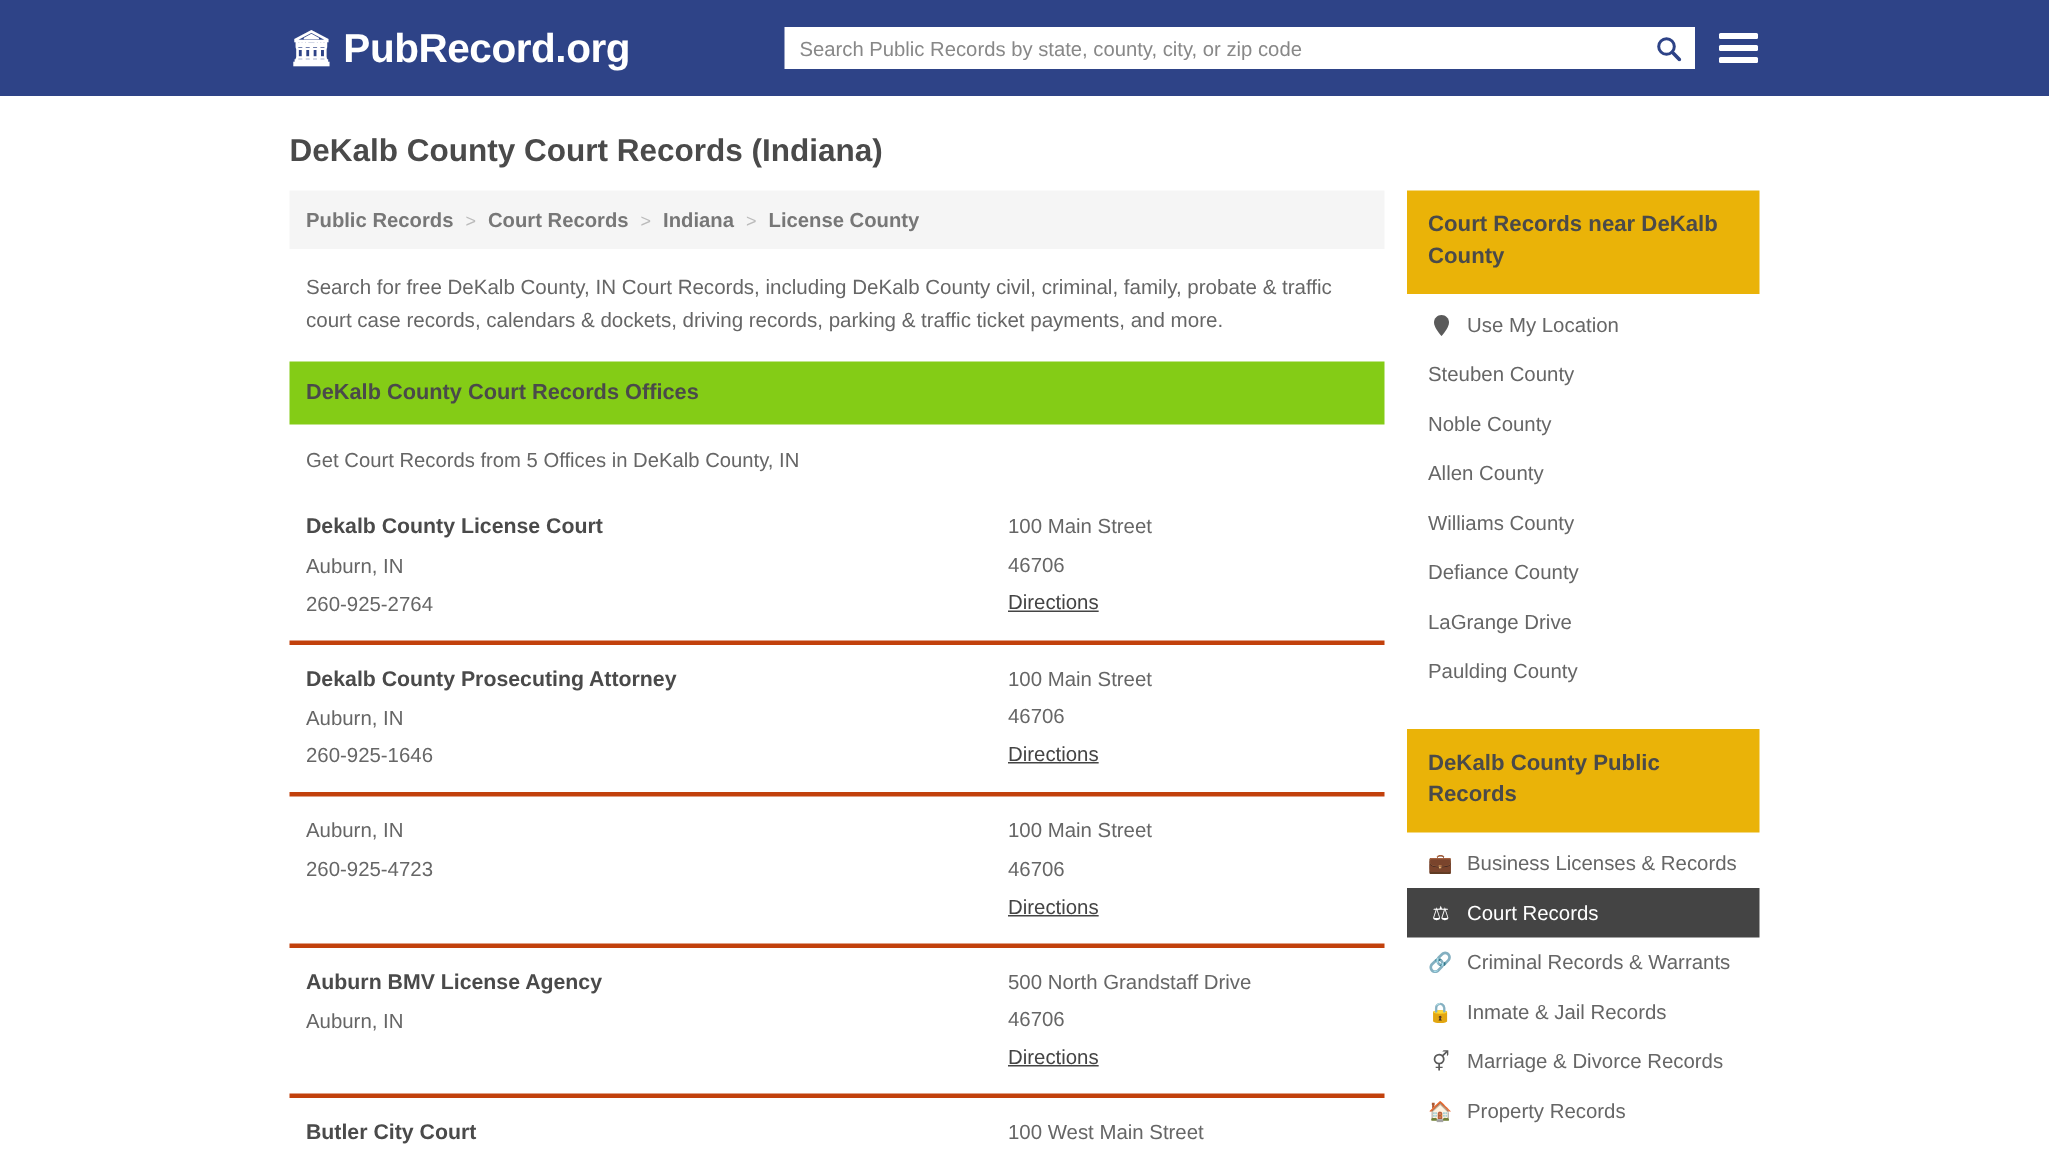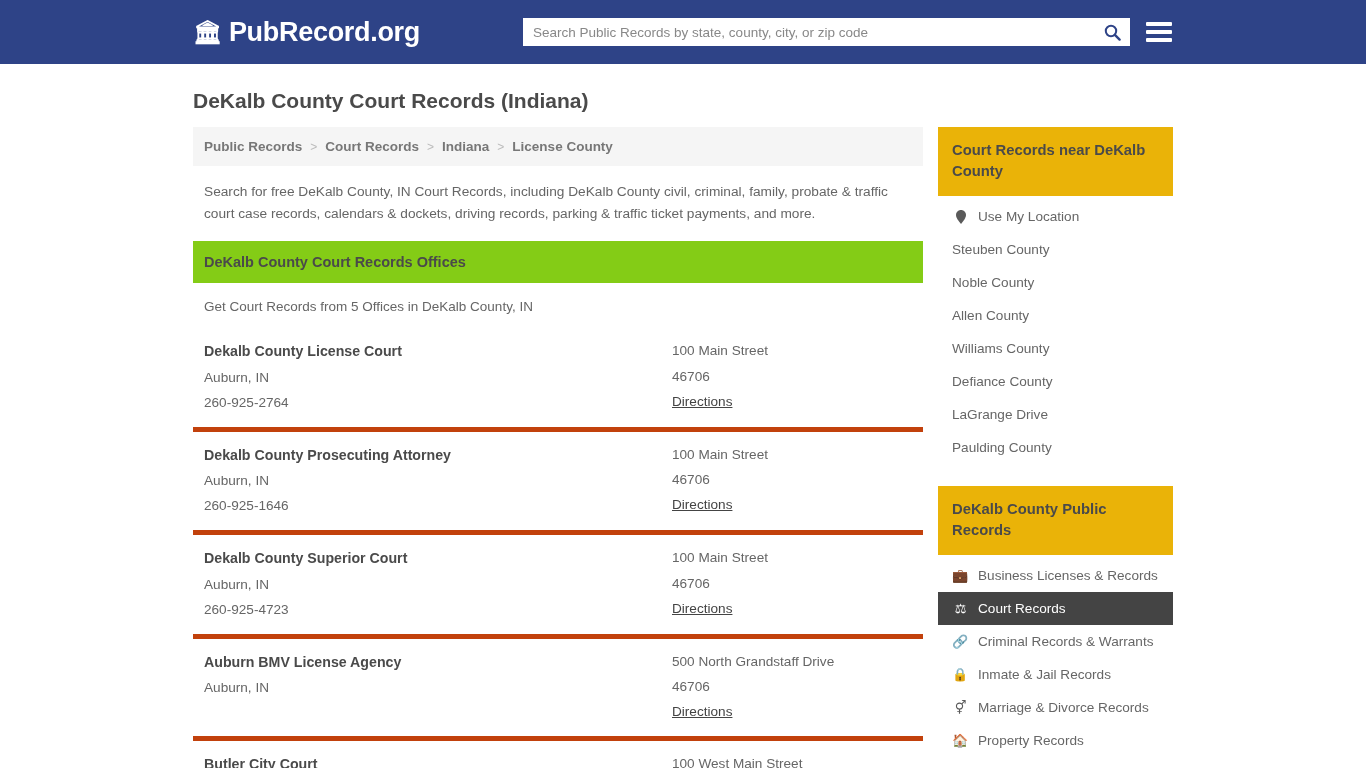--- a/index.html
+++ b/index.html
@@ -124,21 +124,21 @@
   .subtext {
     font-size: 13.5px;
     color: #666666;
     padding: 16px 11px 14px 11px;
   }
 
   
   .office-row {
     display: flex;
     padding: 10px 11px 12px 11px;
-    border-top: 5px solid #c2410c;
+    border-top: 3px solid #c2410c;
   }
   .office-row:first-child { border-top: none; }
   .office-left { width: 468px; }
   .office-right { flex: 1; }
   .office-name {
     font-size: 14.2px;
     font-weight: bold;
     color: #4a4a4a;
     line-height: 1.85;
     cursor: pointer;
@@ -266,21 +266,20 @@
               <div class="office-phone">260-925-1646</div>
             </div>
             <div class="office-right">
               <div class="office-street">100 Main Street</div>
               <div class="office-zip">46706</div>
               <div><span class="office-directions">Directions</span></div>
             </div>
           </div>
           <div class="office-row">
             <div class="office-left">
-              <div class="office-name">Dekalb County Superior Court</div>
               <div class="office-city">Auburn, IN</div>
               <div class="office-phone">260-925-4723</div>
             </div>
             <div class="office-right">
               <div class="office-street">100 Main Street</div>
               <div class="office-zip">46706</div>
               <div><span class="office-directions">Directions</span></div>
             </div>
           </div>
           <div class="office-row">

